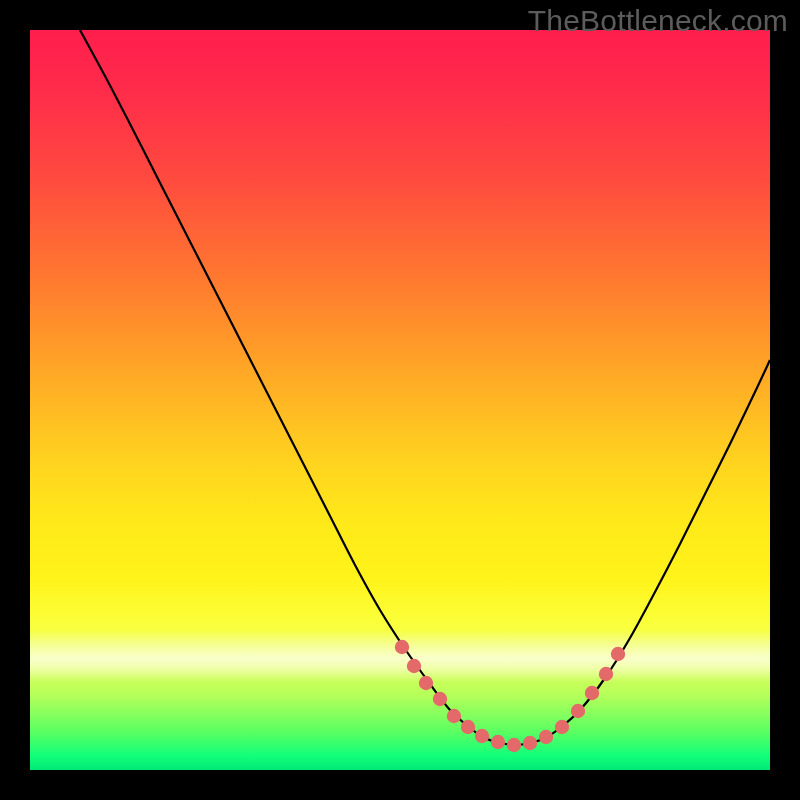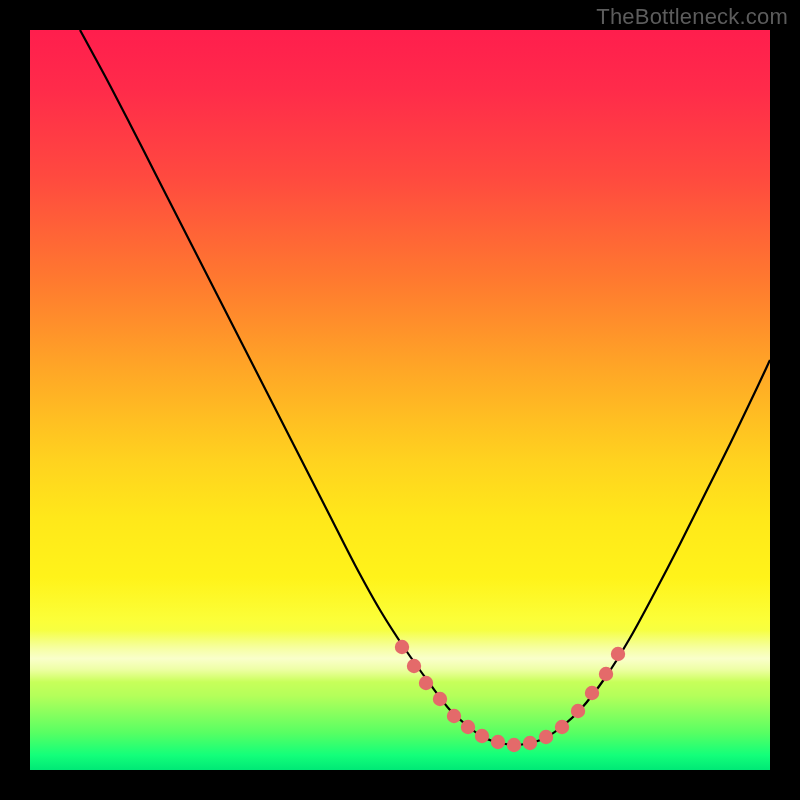--- a/index.html
+++ b/index.html
@@ -15,21 +15,21 @@
     position: relative;
     width: 800px;
     height: 800px;
     background: #000;
   }
   .watermark {
     position: absolute;
     top: 4px;
     right: 12px;
     color: #5c5c5c;
-    font-size: 22px;
+    font-size: 30px;
     font-weight: 500;
     letter-spacing: 0.2px;
     z-index: 50;
   }
   .plot-area {
     position: absolute;
     left: 30px;
     top: 30px;
     width: 740px;
     height: 740px;

